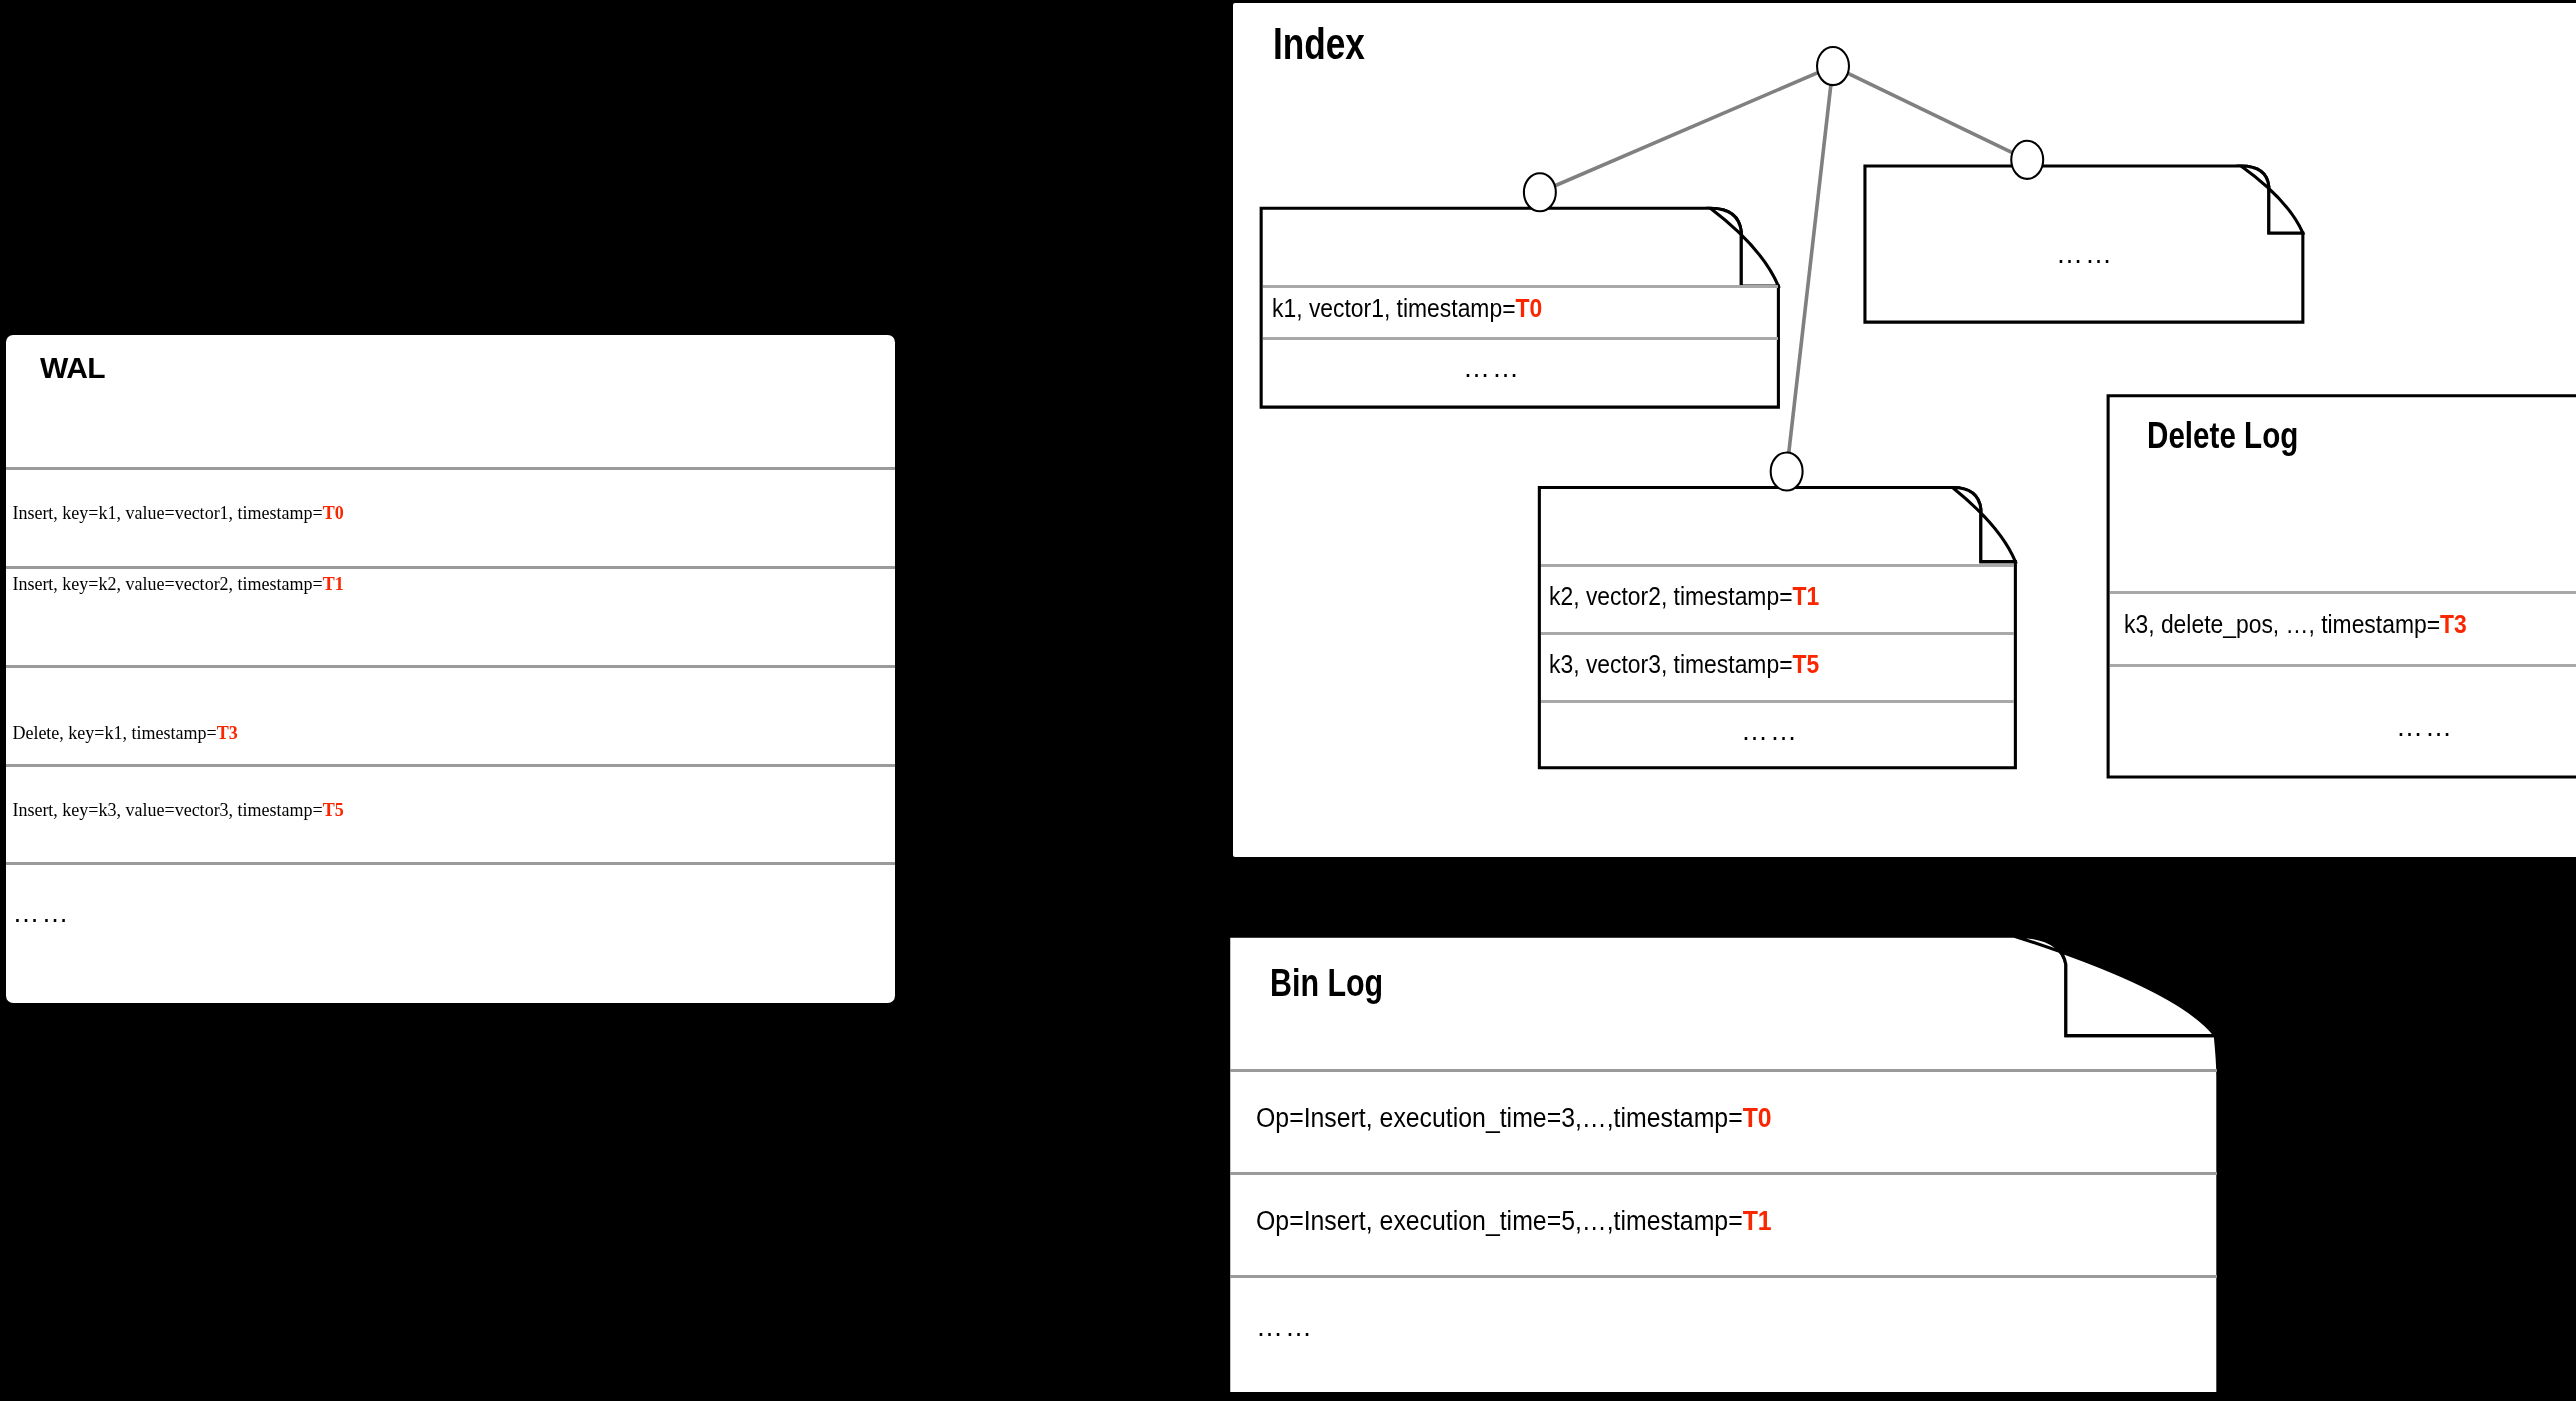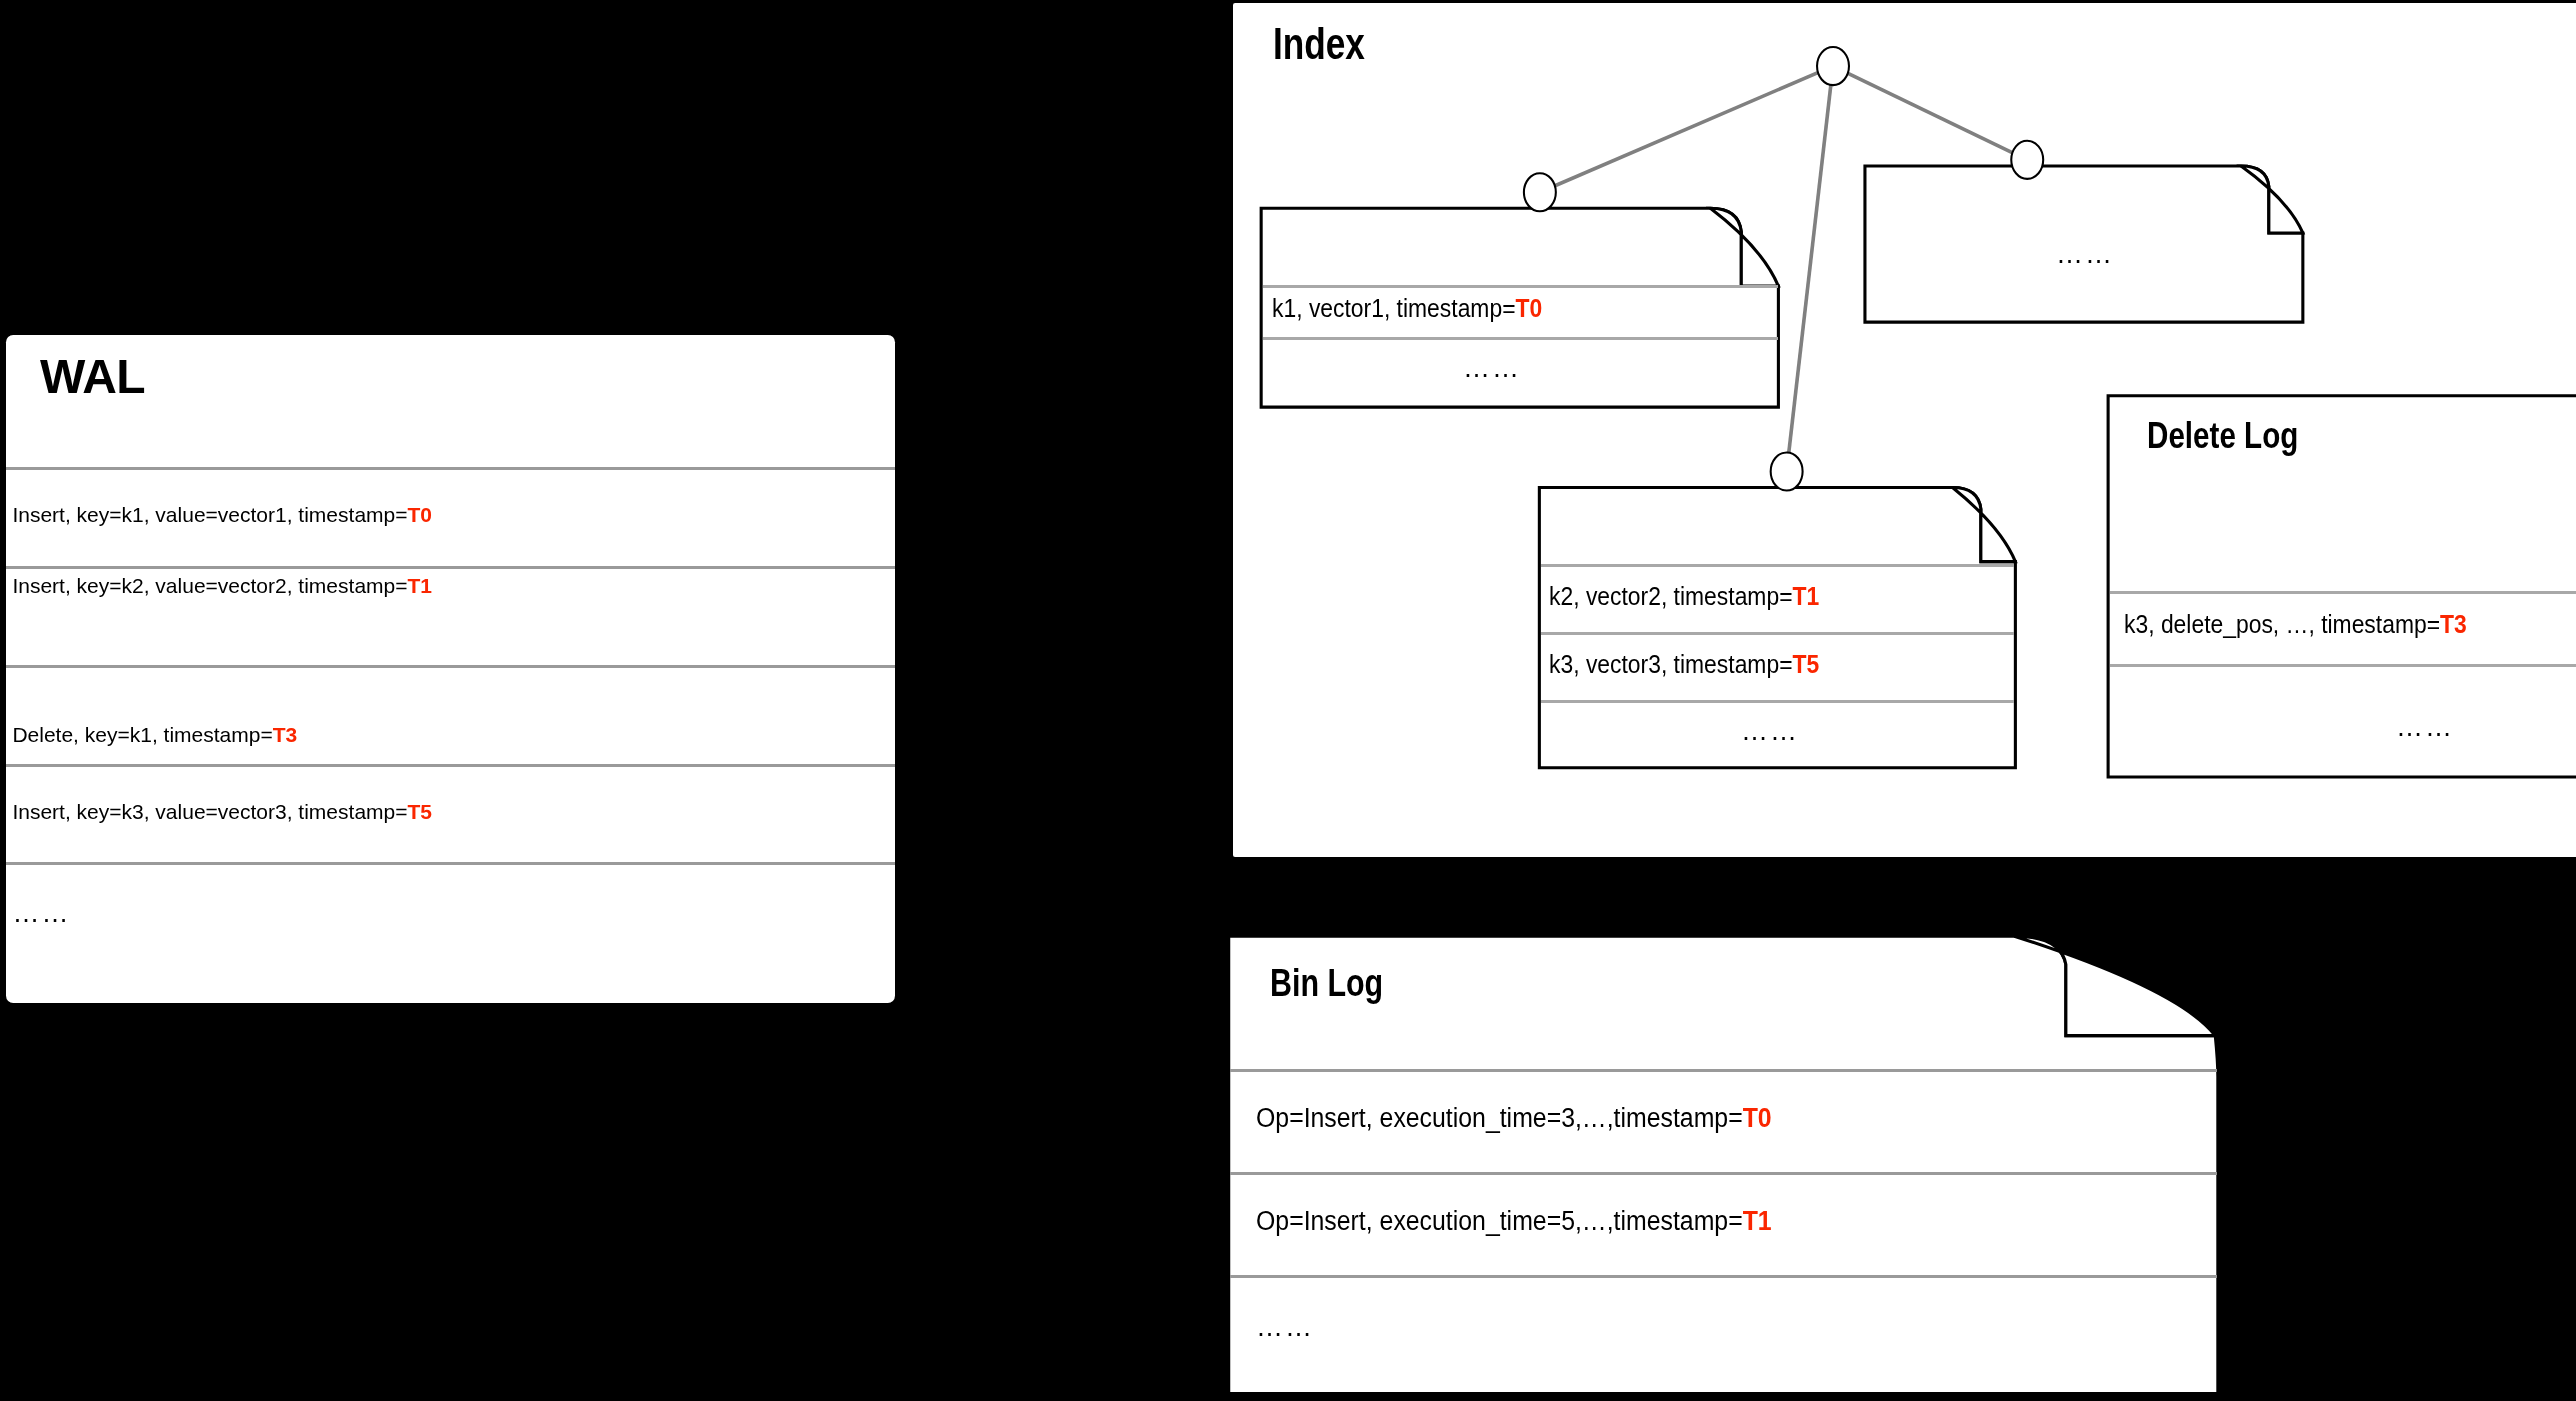--- a/index.html
+++ b/index.html
@@ -26,21 +26,21 @@
   .panel-index { left: 1233px; top: 2.6px;   width: 1578px; height: 854px; border-radius: 2.1px; }
 
   
   .title {
     position: absolute;
     font-weight: bold;
     color: #000000;
     white-space: nowrap;
     line-height: 1;
   }
-  .title-wal   { left: 40px;   top: 353px;  font-size: 48px; letter-spacing: -0.5px; }
+  .title-wal   { left: 40px;   top: 353px;  font-size: 30px; letter-spacing: -0.5px; }
   .title-index { left: 1273px; top: 21.6px;   font-size: 44px;
                  font-family: "Liberation Sans Narrow","Liberation Sans",sans-serif;
                  transform: scaleX(0.80); transform-origin: left top; }
   .title-delete{ left: 2147px; top: 417px;  font-size: 37px;
                  font-family: "Liberation Sans Narrow","Liberation Sans",sans-serif;
                  transform: scaleX(0.80); transform-origin: left top; }
   .title-binlog{ left: 1270px; top: 963px; font-size: 39px;
                  font-family: "Liberation Sans Narrow","Liberation Sans",sans-serif;
                  transform: scaleX(0.78); transform-origin: left top; }
 
@@ -53,22 +53,22 @@
   .sep-thin { height: 2.6px; background: #a8a8a8; }
 
   
   .row {
     position: absolute;
     color: #000000;
     white-space: nowrap;
     line-height: 1;
   }
   .row-wal {
-    font-size: 21px;
-    font-family: Liberation Sans, sans-serif;
+    font-size: 18px;
+    font-family: Liberation Serif, serif;
   }
   .row-card {
     font-size: 26px;
     font-family: "Liberation Sans Narrow", "Liberation Sans", sans-serif;
     transform: scaleX(0.88);
     transform-origin: left top;
   }
   .row-binlog {
     font-size: 27px;
     font-family: "Liberation Sans Narrow", "Liberation Sans", sans-serif;

